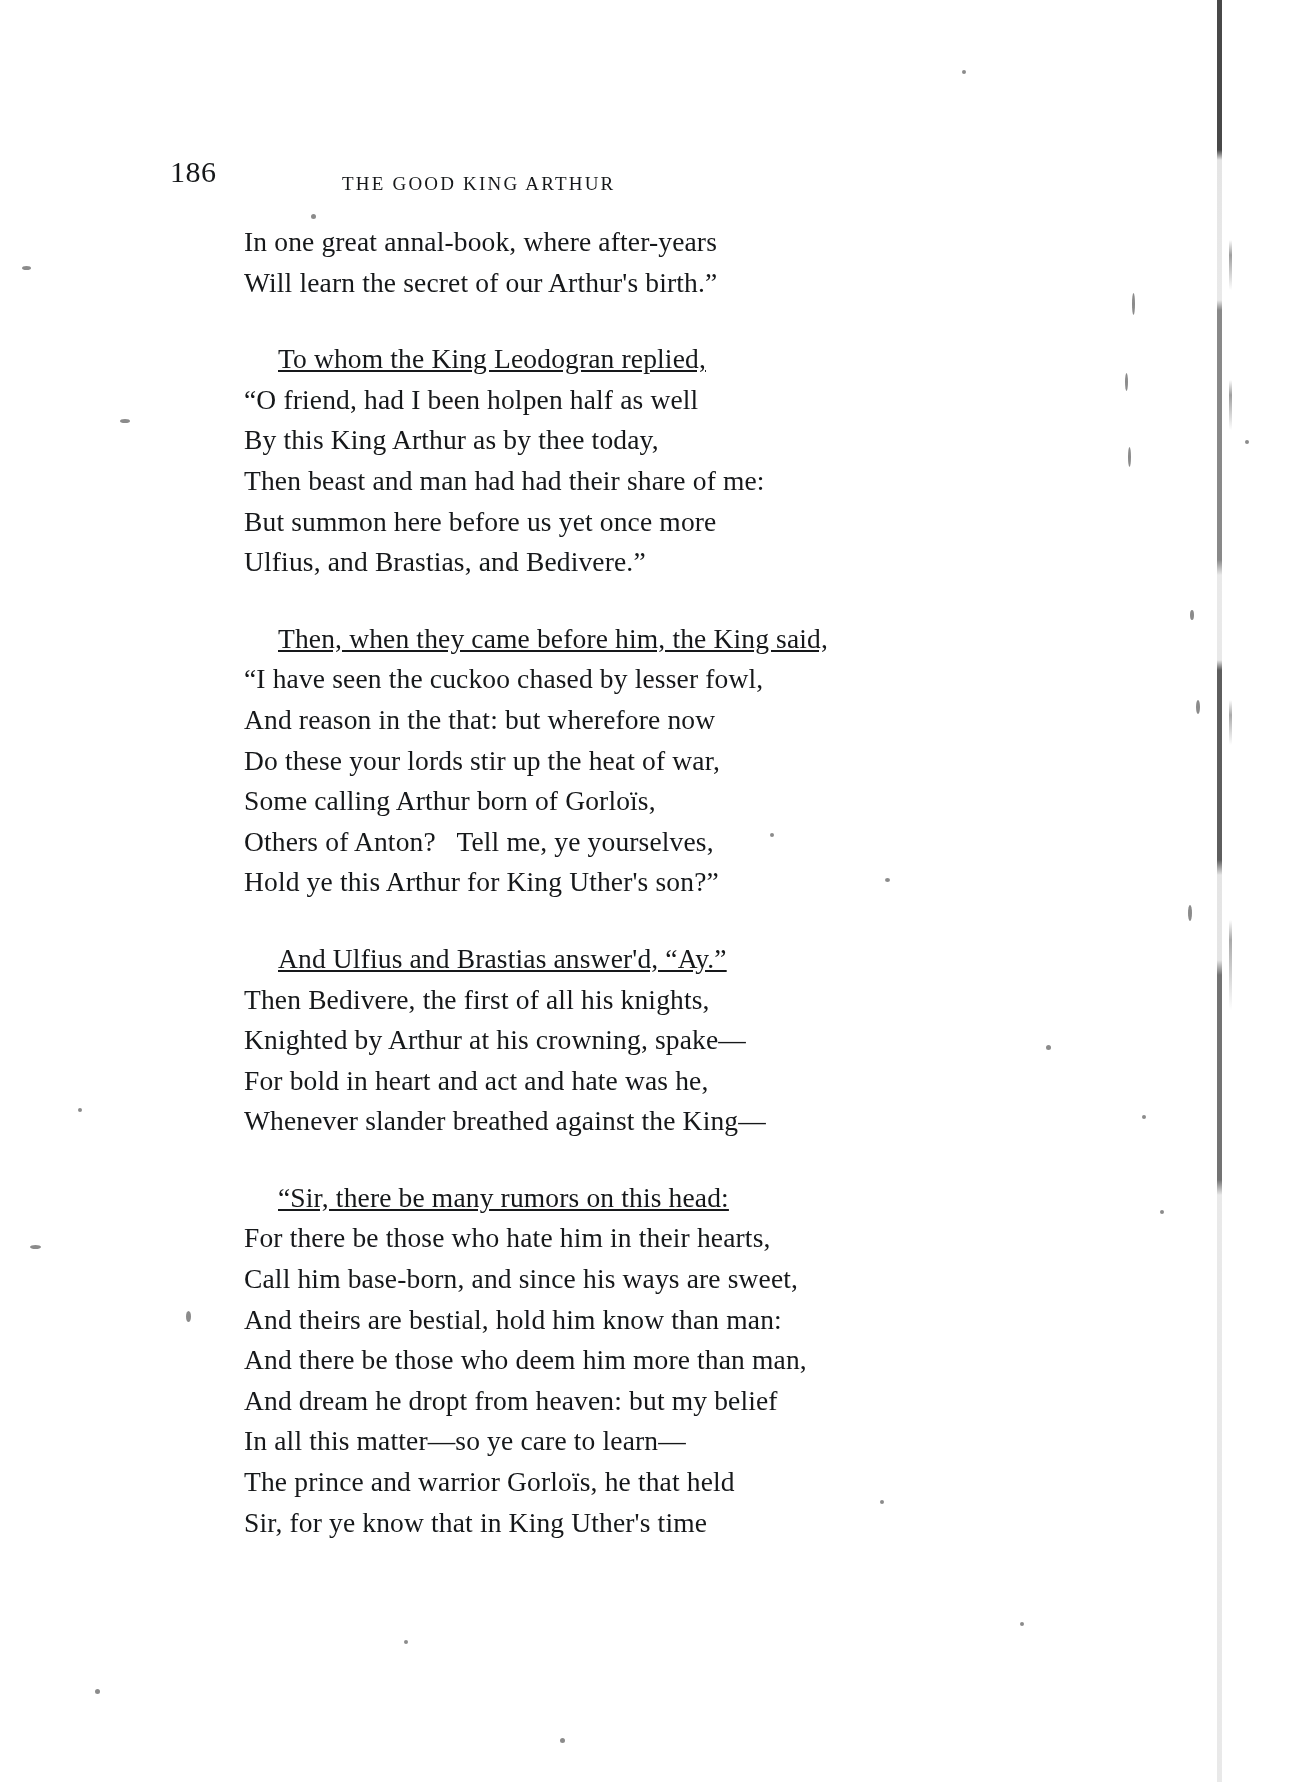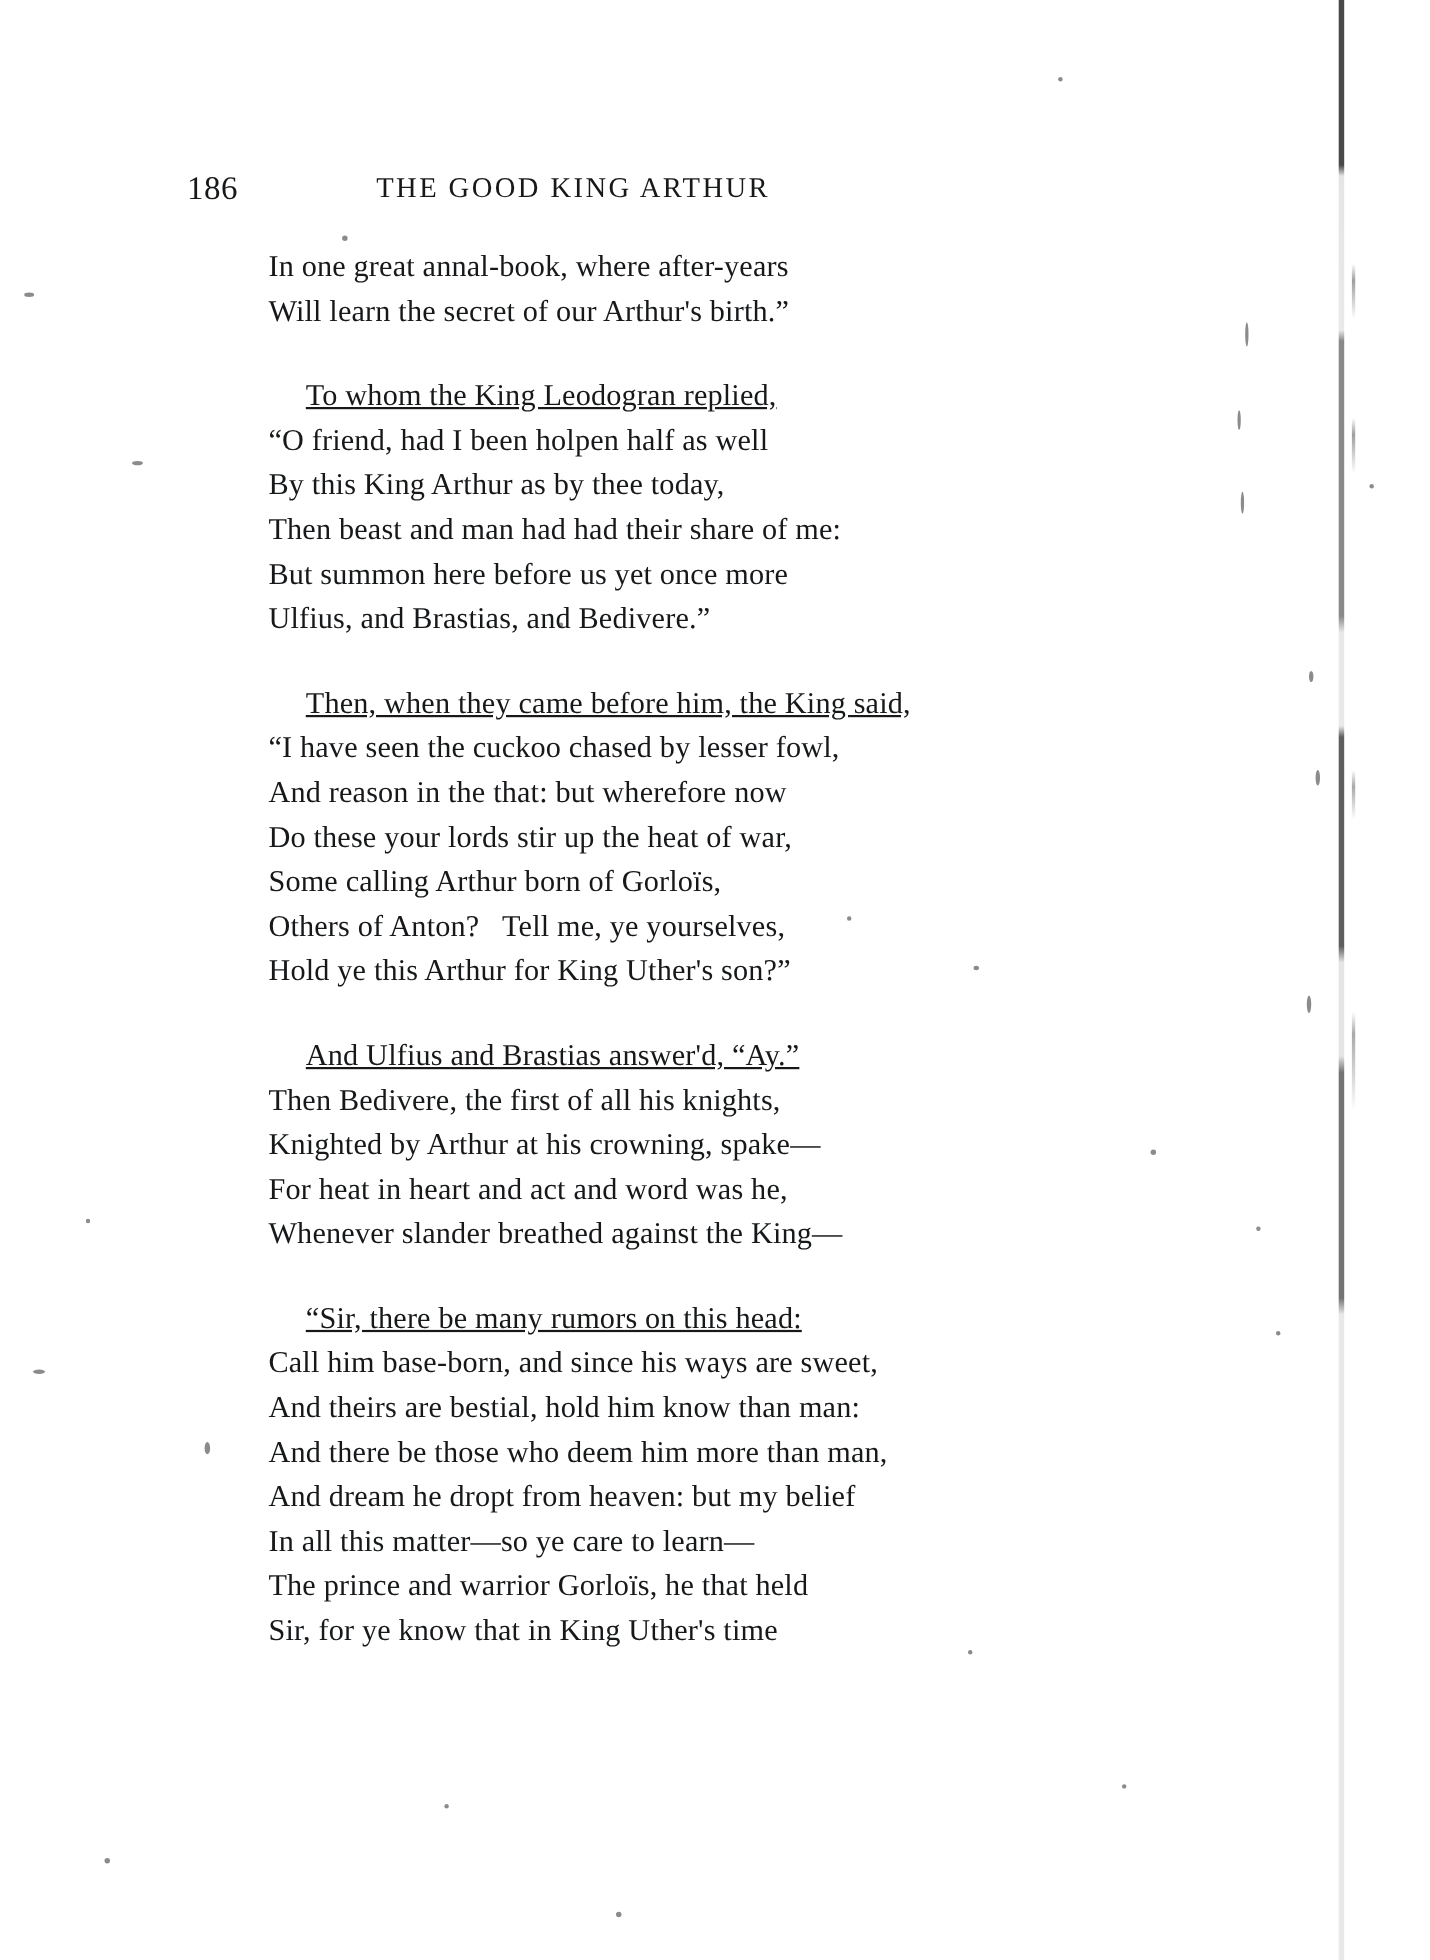--- a/index.html
+++ b/index.html
@@ -88,22 +88,22 @@
     position: absolute;
     left: 0;
     top: 0;
     font-size: 30px;
     letter-spacing: 0.5px;
     text-align: center;
   }
   .running-head {
     position: absolute;
     left: 172px;
-    top: 1px;
-    font-size: 26px;
+    top: 18px;
+    font-size: 19px;
     letter-spacing: 2.2px;
   }
 
   .poem {
     position: absolute;
     top: 222px;
     left: 244px;
     width: 860px;
   }
   .stanza {
@@ -152,25 +152,26 @@
         <div class="line">And reason in the that: but wherefore now</div>
         <div class="line">Do these your lords stir up the heat of war,</div>
         <div class="line">Some calling Arthur born of Gorloïs,</div>
         <div class="line">Others of Anton?   Tell me, ye yourselves,</div>
         <div class="line">Hold ye this Arthur for King Uther's son?”</div>
       </div>
       <div class="stanza">
         <div class="line indent">And Ulfius and Brastias answer'd, “Ay.”</div>
         <div class="line">Then Bedivere, the first of all his knights,</div>
         <div class="line">Knighted by Arthur at his crowning, spake—</div>
-        <div class="line">For heat in heart and act and word was he,</div>
+        <div class="line">For bold in heart and act and hate was he,</div>
         <div class="line">Whenever slander breathed against the King—</div>
       </div>
       <div class="stanza">
         <div class="line indent">“Sir, there be many rumors on this head:</div>
+        <div class="line">For there be those who hate him in their hearts,</div>
         <div class="line">Call him base-born, and since his ways are sweet,</div>
         <div class="line">And theirs are bestial, hold him know than man:</div>
         <div class="line">And there be those who deem him more than man,</div>
         <div class="line">And dream he dropt from heaven: but my belief</div>
         <div class="line">In all this matter—so ye care to learn—</div>
         <div class="line">The prince and warrior Gorloïs, he that held</div>
         <div class="line">Sir, for ye know that in King Uther's time</div>
       </div>
     </div>
 

